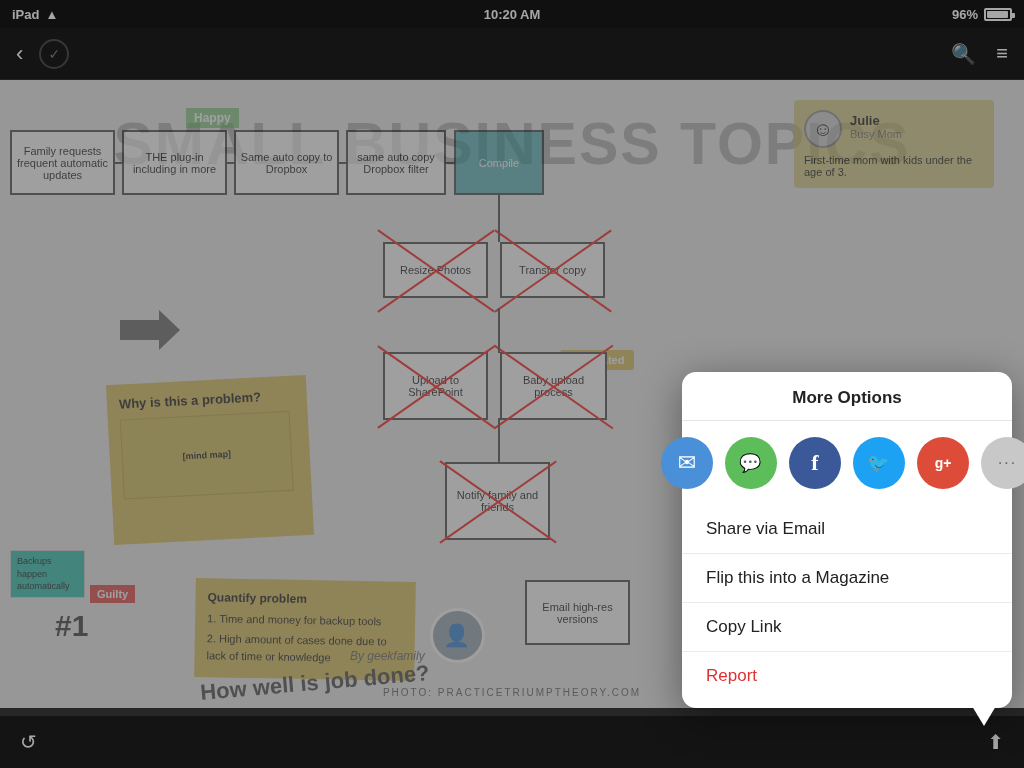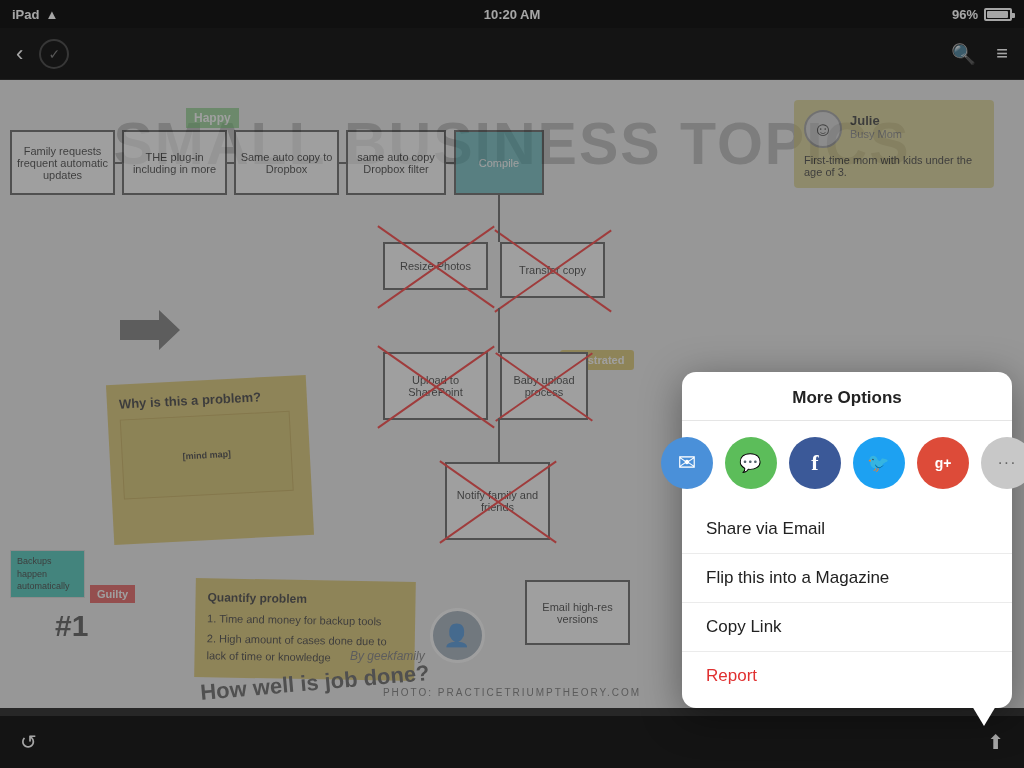--- a/index.html
+++ b/index.html
@@ -470,30 +470,30 @@
     <div class="flow-line" style="left:115px;top:82px;width:7px;height:2px;"></div>
     <div class="flow-line" style="left:227px;top:82px;width:7px;height:2px;"></div>
     <div class="flow-line" style="left:339px;top:82px;width:7px;height:2px;"></div>
     <div class="flow-line" style="left:444px;top:82px;width:10px;height:2px;"></div>
 
     <div class="sticky-note sticky-green" style="left:186px;top:28px;padding:3px 8px;font-size:12px;font-weight:700;">Happy</div>
 
 
     <div class="big-arrow"></div>
 
-    <div class="diagram-box crossed" style="left:383px;top:162px;width:105px;height:48px;">Resize Photos</div>
+    <div class="diagram-box crossed" style="left:383px;top:162px;width:105px;height:56px;">Resize Photos</div>
     <div class="diagram-box crossed" style="left:500px;top:162px;width:105px;height:56px;">Transfer copy</div>
 
     <div class="flow-line" style="left:498px;top:115px;width:2px;height:47px;"></div>
     <div class="flow-line" style="left:383px;top:195px;width:0px;height:0px;"></div>
 
     <div class="frustrated-tag">Frustrated</div>
 
     <div class="diagram-box crossed" style="left:383px;top:272px;width:105px;height:68px;">Upload to SharePoint</div>
-    <div class="diagram-box crossed" style="left:500px;top:272px;width:88px;height:68px;">Baby upload process</div>
+    <div class="diagram-box crossed" style="left:500px;top:272px;width:107px;height:68px;">Baby upload process</div>
 
     <div class="diagram-box crossed" style="left:445px;top:382px;width:105px;height:78px;">Notify family and friends</div>
 
     <div class="diagram-box" style="left:525px;top:500px;width:105px;height:65px;">Email high-res versions</div>
 
     <div class="persona-box">
       <div style="display:flex;align-items:center;gap:8px;margin-bottom:6px;">
         <div style="width:38px;height:38px;border-radius:50%;border:2px solid #888;background:#ccc;display:flex;align-items:center;justify-content:center;font-size:20px;">☺</div>
         <div>
           <div class="persona-name">Julie</div>

